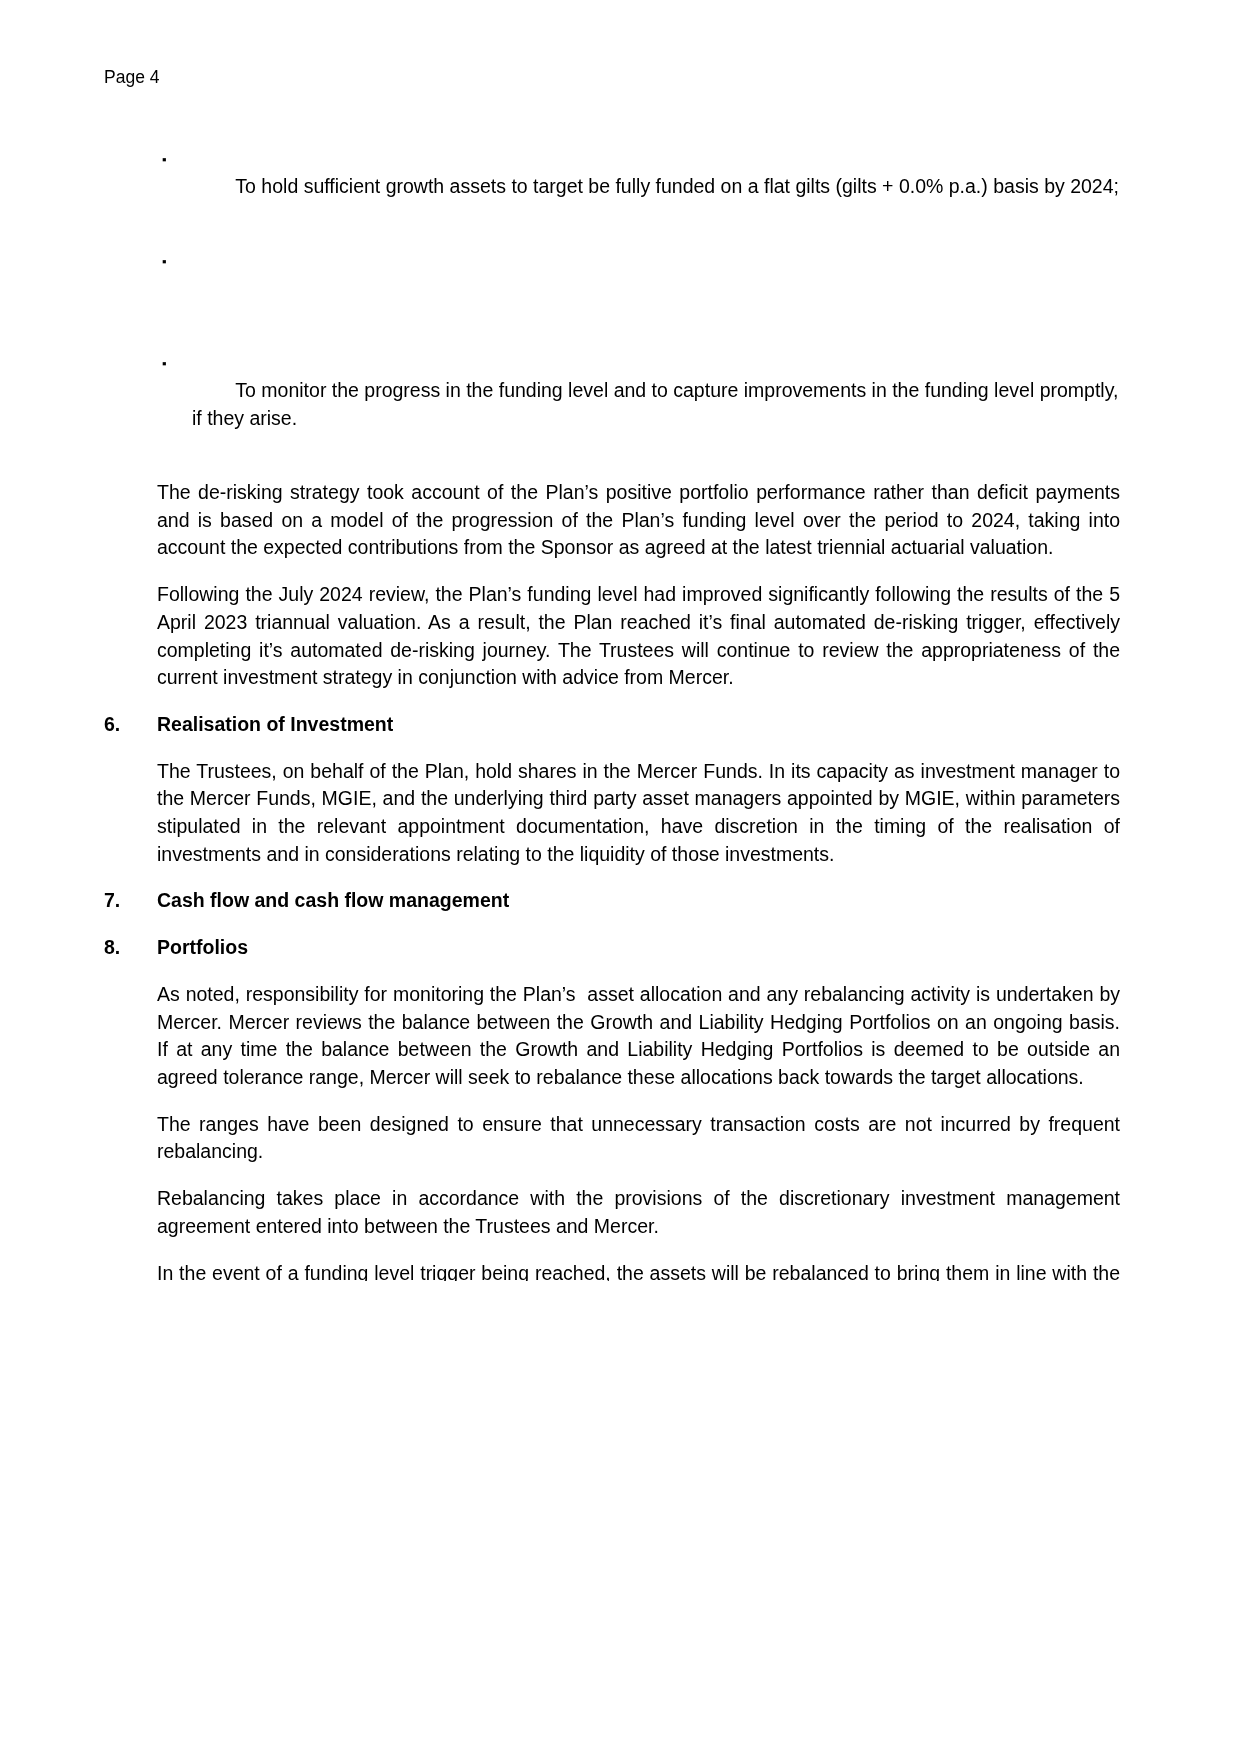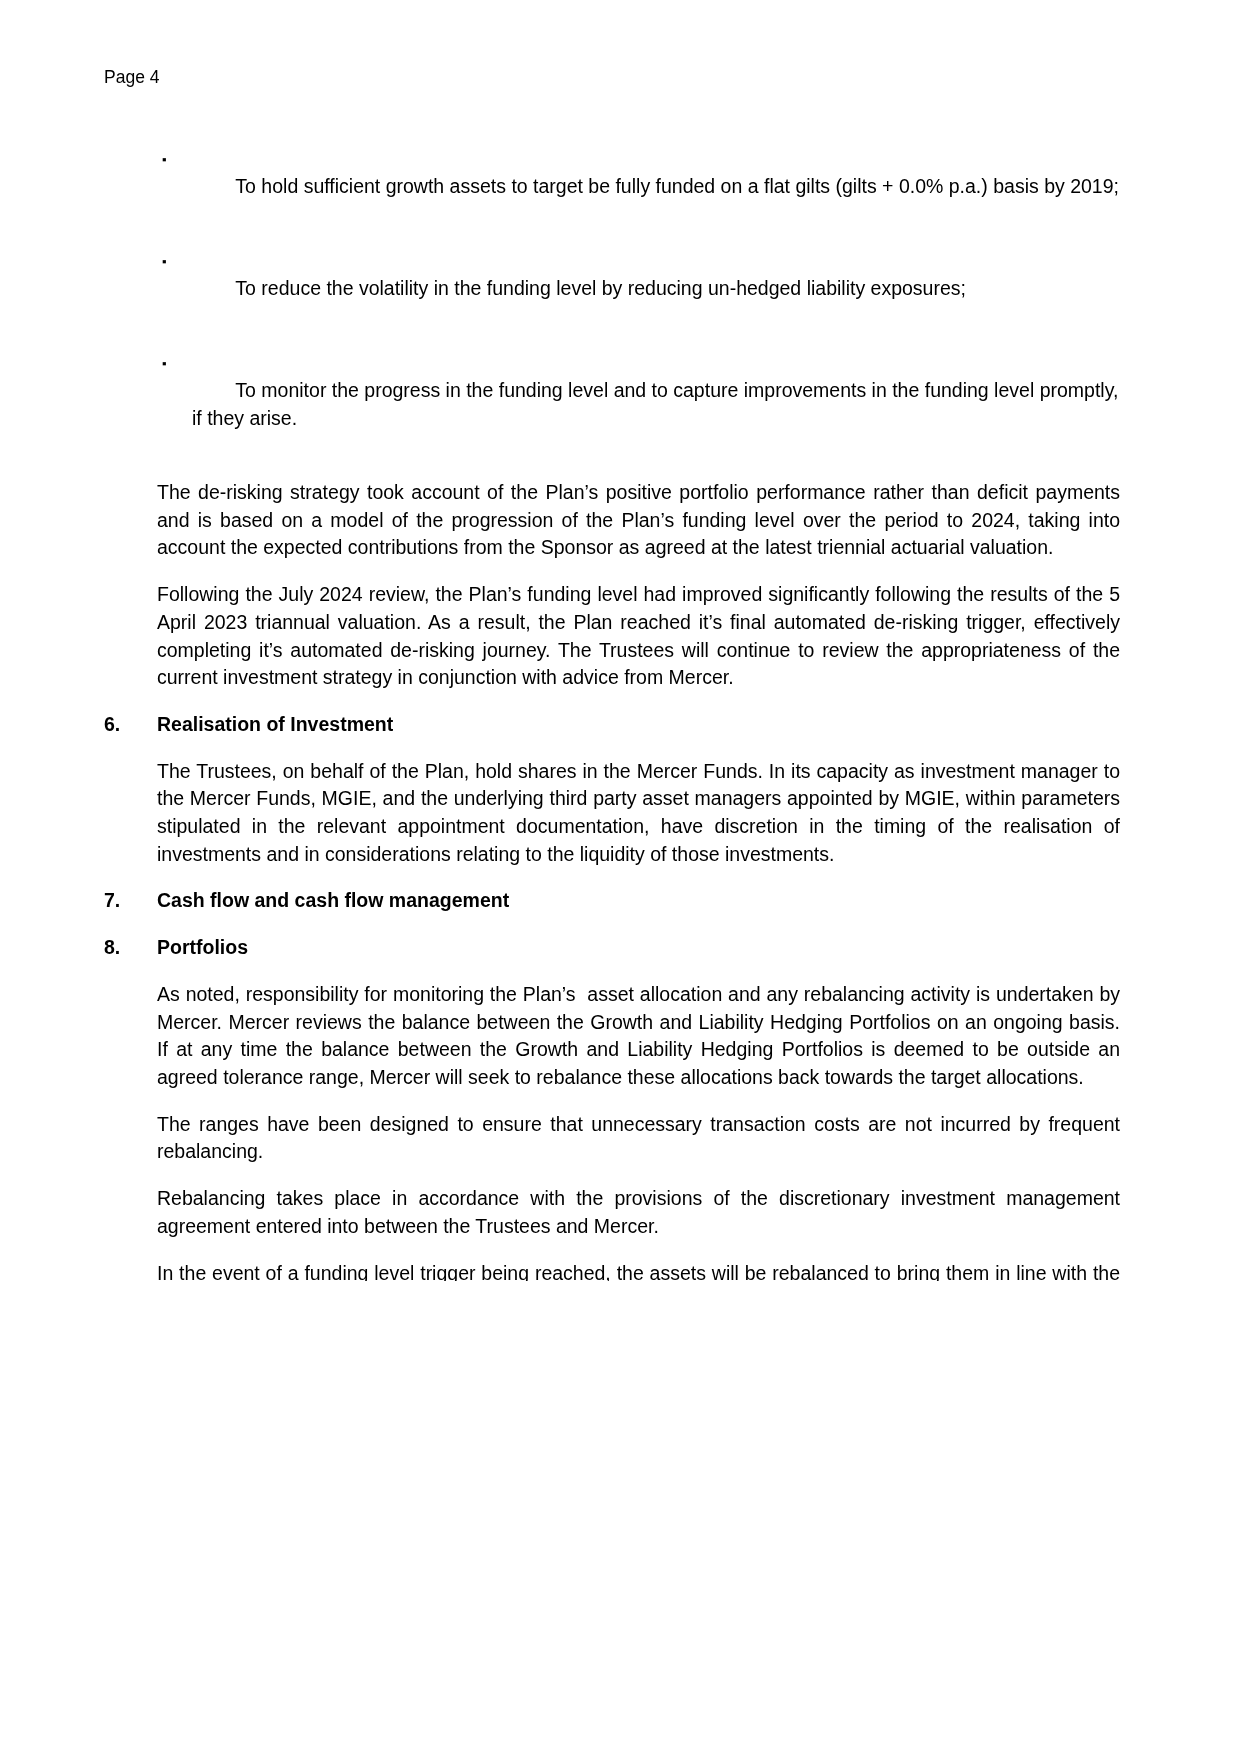--- a/index.html
+++ b/index.html
@@ -83,24 +83,24 @@
 
 <div class="page">
 
   <div class="page-number">Page 4</div>
 
   <div class="content">
 
 
     <ul class="bullet-list">
       <li class="bullet-item">
-        <span class="bullet-marker">▪</span><span>To hold sufficient growth assets to target be fully funded on a flat gilts (gilts + 0.0% p.a.) basis by 2019;</span>
+        <span class="bullet-marker">▪</span><span>To hold sufficient growth assets to target be fully funded on a flat gilts (gilts + 0.0% p.a.) basis by 2024;</span>
       </li>
       <li class="bullet-item">
-        <span class="bullet-marker">▪</span><span>To reduce the volatility in the funding level by reducing un-hedged liability exposures;</span>
+        <span class="bullet-marker">▪</span>
       </li>
       <li class="bullet-item">
         <span class="bullet-marker">▪</span><span>To monitor the progress in the funding level and to capture improvements in the funding level promptly, if they arise.</span>
       </li>
     </ul>
 
     <p>The de-risking strategy took account of the Plan’s positive portfolio performance rather than deficit payments and is based on a model of the progression of the Plan’s funding level over the period to 2024, taking into account the expected contributions from the Sponsor as agreed at the latest triennial actuarial valuation.</p>
 
     <p>Following the July 2024 review, the Plan’s funding level had improved significantly following the results of the 5 April 2023 triannual valuation. As a result, the Plan reached it’s final automated de-risking trigger, effectively completing it’s automated de-risking journey. The Trustees will continue to review the appropriateness of the current investment strategy in conjunction with advice from Mercer.</p>
 

